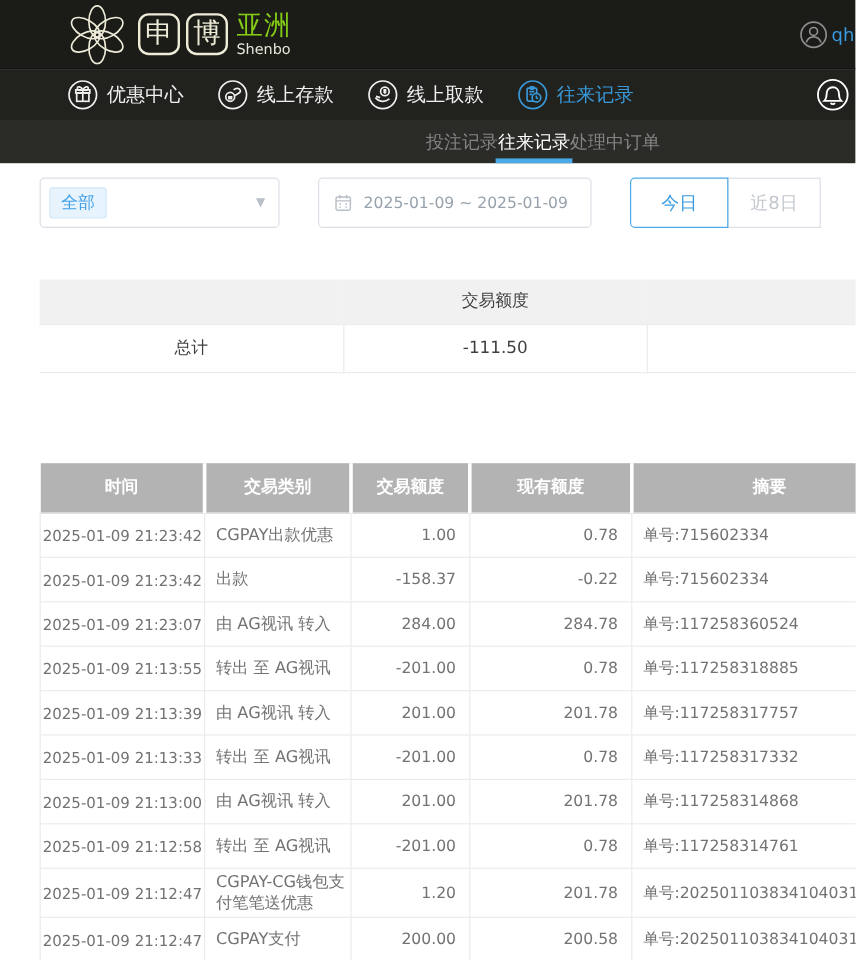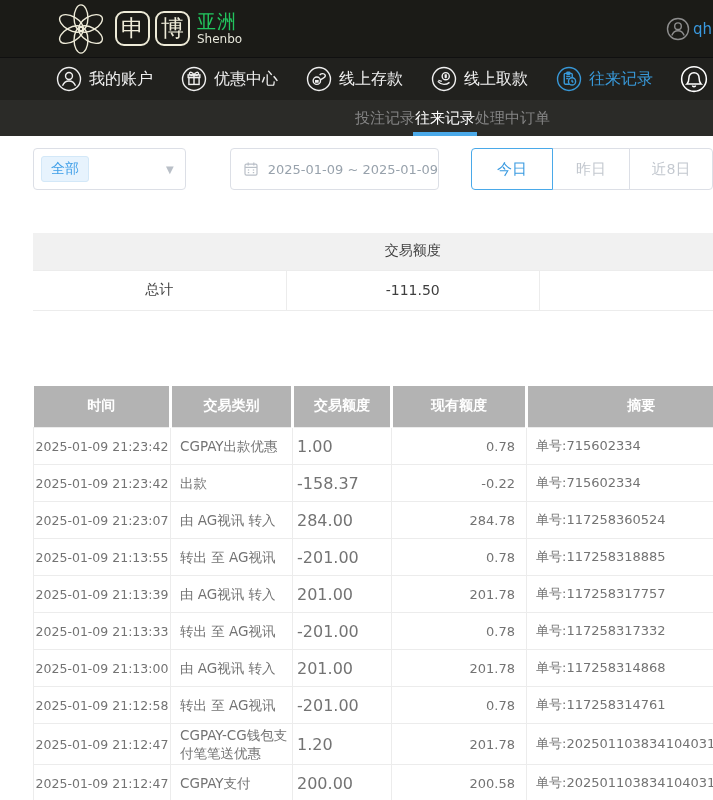--- a/index.html
+++ b/index.html
@@ -18,21 +18,21 @@
   }
   .brand { display: flex; align-items: center; margin-left: 52px; }
   .flower-icon svg { width: 58px; height: 50px; display: block; }
   .brand-box {
     width: 35px; height: 35px; border: 2px solid #eeebd8; border-radius: 9px;
     color: #eeebd8; font-size: 23px; line-height: 1;
     display: flex; align-items: center; justify-content: center;
     margin-left: 5px;
   }
   .brand-right { margin-left: 7px; line-height: 1; }
-  .brand-region { font-size: 19px; color: #22c55e; letter-spacing: 1px; }
+  .brand-region { font-size: 22px; color: #84cc16; letter-spacing: 1px; }
   .brand-latin { font-size: 12px; color: #e6e6da; margin-top: 2px; }
   .user-area {
     position: absolute; right: 1px; top: 0; height: 100%;
     display: flex; align-items: center; gap: 3px;
   }
   .user-area .avatar-wrap { color: #8d8d8d; }
   .user-area svg { width: 24px; height: 24px; display: block; }
   .username { color: #3a9ae0; font-size: 15px; }
 
   
@@ -69,21 +69,21 @@
   .select-box {
     width: 200px; height: 42px; border: 1px solid #dcdfe6; border-radius: 4px;
     display: flex; align-items: center; position: relative; background: #fff; cursor: pointer;
   }
   .chip {
     background: #e7f3fd; border: 1px solid #d3e8f8; color: #3f9fe8;
     font-size: 14px; padding: 3px 9px; border-radius: 3px; margin-left: 7px;
   }
   .caret { position: absolute; right: 11px; color: #b9bfc7; font-size: 10px; }
   .date-box {
-    width: 228px; height: 42px; margin-left: 20px;
+    width: 228px; height: 42px; margin-left: 8px;
     border: 1px solid #dcdfe6; border-radius: 4px; background: #fff;
     display: flex; align-items: center; gap: 9px; padding-left: 12px;
     color: #98a2ac; font-size: 13px; cursor: pointer; white-space: nowrap;
   }
   .calendar-wrap { color: #b9bfc7; display: flex; }
   .calendar-wrap svg { width: 16px; height: 16px; }
   .btn-group { display: flex; margin-left: 8px; }
   .qbtn {
     height: 42px; border: 1px solid #dcdfe6; background: #fff;
     font-size: 15px; color: #c3c8cf; display: flex; align-items: center;
@@ -111,21 +111,21 @@
   .main-table thead th {
     background: #b3b3b3; color: #fff; font-size: 14px; font-weight: bold;
     height: 42px; border-right: 3px solid #fff; text-align: center;
   }
   .main-table thead th:last-child { border-right: none; }
   .main-table tbody td {
     border: 1px solid #ececec; color: #737373; height: 37px; padding: 2px 4px;
   }
   .td-time    { text-align: center; font-size: 12.5px; padding: 0 1px !important; }
   .td-type    { text-align: left;  font-size: 13.5px; padding-left: 9px !important; line-height: 1.35; margin-left: 27px; }
-  .td-amount  { font-size: 16px; padding-right: 11px !important; }
+  .td-amount  { text-align: right; font-size: 13px; padding-right: 11px !important; }
   .td-balance { text-align: right; font-size: 13px; padding-right: 11px !important; }
   .td-summary { text-align: left;  font-size: 13px; padding-left: 9px !important; }
 </style>
 </head>
 <body>
 
 <div class="top-header">
   <div class="brand">
     <span class="flower-icon">
       <svg viewBox="0 0 60 54" fill="none" stroke="#eeebd8" stroke-width="1.5">
@@ -153,30 +153,20 @@
         <circle cx="12" cy="9.2" r="3.3"></circle>
         <path d="M5.8 18.4c1.2-3.2 3.8-4.7 6.2-4.7s5 1.5 6.2 4.7"></path>
       </svg>
     </span>
     <span class="username">qh</span>
   </div>
 </div>
 
 <div class="main-nav">
   <div style="display:flex;align-items:center;gap:28px;">
-      <div class="nav-item">
-        <span>
-          <svg viewBox="0 0 24 24" fill="none" stroke="currentColor" stroke-width="1.3">
-            <circle cx="12" cy="12" r="10.6"></circle>
-            <circle cx="12" cy="9.2" r="3.2"></circle>
-            <path d="M6 18.2c1.2-3 3.7-4.4 6-4.4s4.8 1.4 6 4.4"></path>
-          </svg>
-        </span>
-        <span>我的账户</span>
-      </div>
       <div class="nav-item">
         <span>
           <svg viewBox="0 0 24 24" fill="none" stroke="currentColor" stroke-width="1.3">
             <circle cx="12" cy="12" r="10.6"></circle>
             <rect x="7.3" y="10.6" width="9.4" height="6.4"></rect>
             <rect x="6.6" y="8.2" width="10.8" height="2.4"></rect>
             <line x1="12" y1="8.2" x2="12" y2="17"></line>
             <path d="M12 8.2c-1.2-2.6-4.2-3.2-4.2-1.2s2.7 1.6 4.2 1.2z"></path>
             <path d="M12 8.2c1.2-2.6 4.2-3.2 4.2-1.2s-2.7 1.6-4.2 1.2z"></path>
           </svg>
@@ -253,21 +243,20 @@
         <line x1="4.8" y1="9" x2="6.2" y2="9"></line>
           <line x1="9.8" y1="9" x2="11.2" y2="9"></line>
         <line x1="4.8" y1="11.6" x2="6.2" y2="11.6"></line>
           <line x1="9.8" y1="11.6" x2="11.2" y2="11.6"></line>
       </svg>
     </span>
     <span>2025-01-09 ~ 2025-01-09</span>
   </div>
   <div class="btn-group">
       <div class="qbtn active">今日</div>
-      <div class="qbtn">昨日</div>
       <div class="qbtn">近8日</div>
     </div>
 </div>
 
 <table class="summary-table">
   <thead>
     <tr>
       <td></td>
       <td>交易额度</td>
       <td></td>

